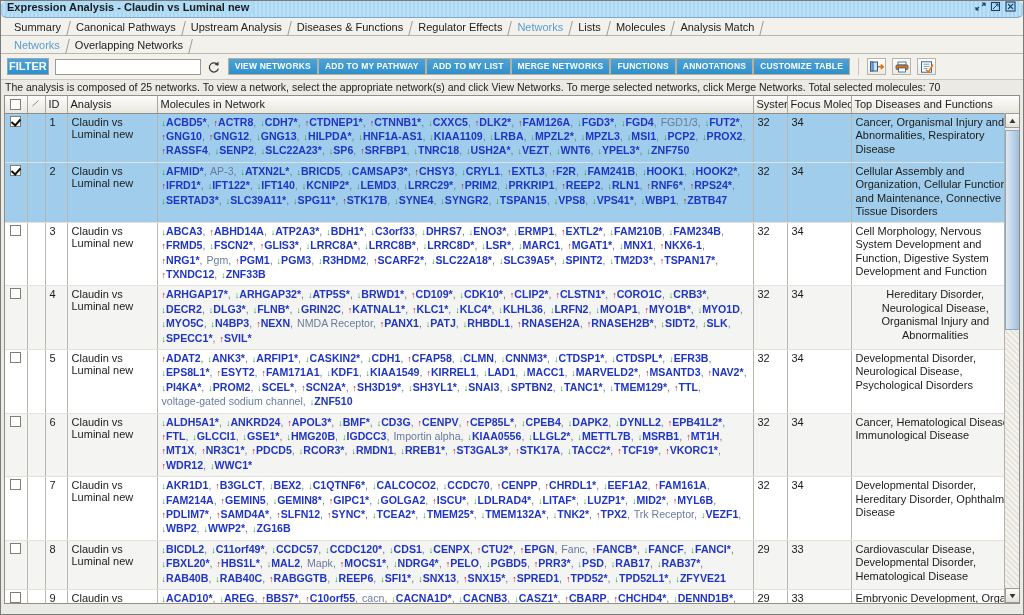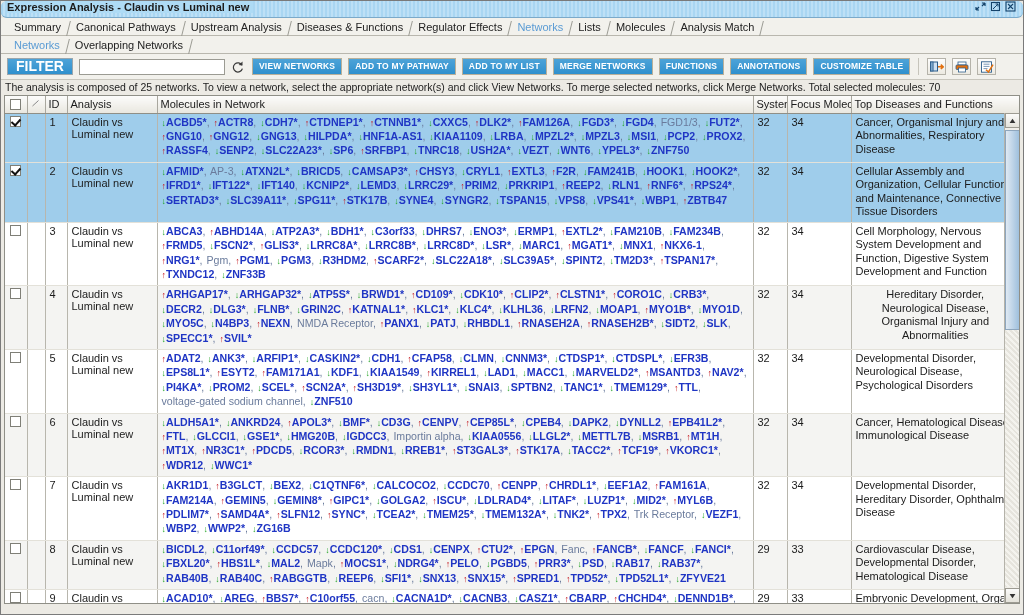--- a/index.html
+++ b/index.html
@@ -101,22 +101,22 @@
     font-weight: bold;
     letter-spacing: .2px;
     padding: 3px 6px 3px 6px;
     border: 1px solid #b9b09a;
     line-height: 9px;
     cursor: pointer;
     white-space: nowrap;
   }
   .filter-btn {
     background: linear-gradient(#4da3d8,#2f90cd);
-    color:#fff; font-size:14px; font-weight:bold;
-    padding:3px 8px; border:1px solid #9aa6ad; line-height:9px;
+    color:#fff; font-size:11px; font-weight:bold;
+    padding:3px 1px; border:1px solid #9aa6ad; line-height:9px;
     cursor:pointer;
   }
   .filter-input {
     width: 146px; height: 16px;
     border: 1px solid #9b9b93;
     background: #fff;
     font-size: 11px;
     padding: 0 3px;
     outline: none;
   }
@@ -309,21 +309,21 @@
 
   <div class="toolbar">
     <span class="filter-btn">FILTER</span>
     <input class="filter-input" type="text" value="" style="">
     <span class="refresh-icon">
       <svg width="14" height="14" viewBox="0 0 14 14">
         <path d="M11 5.2 A4.6 4.6 0 1 0 11.4 8.6" stroke="#3a3a3a" stroke-width="1.2" fill="none"></path>
         <path d="M11.6 1.6 L11.4 5.6 L7.6 5.0 Z" fill="#3a3a3a"></path>
       </svg>
     </span>
-    <span id="tb-buttons" style="display:flex;gap:6px;">
+    <span id="tb-buttons" style="display:flex;">
         <span class="btn-blue">VIEW NETWORKS</span>
         <span class="btn-blue">ADD TO MY PATHWAY</span>
         <span class="btn-blue">ADD TO MY LIST</span>
         <span class="btn-blue">MERGE NETWORKS</span>
         <span class="btn-blue">FUNCTIONS</span>
         <span class="btn-blue">ANNOTATIONS</span>
         <span class="btn-blue">CUSTOMIZE TABLE</span>
       </span>
     <span class="tbsep"></span>
     <span class="icon-btn">

